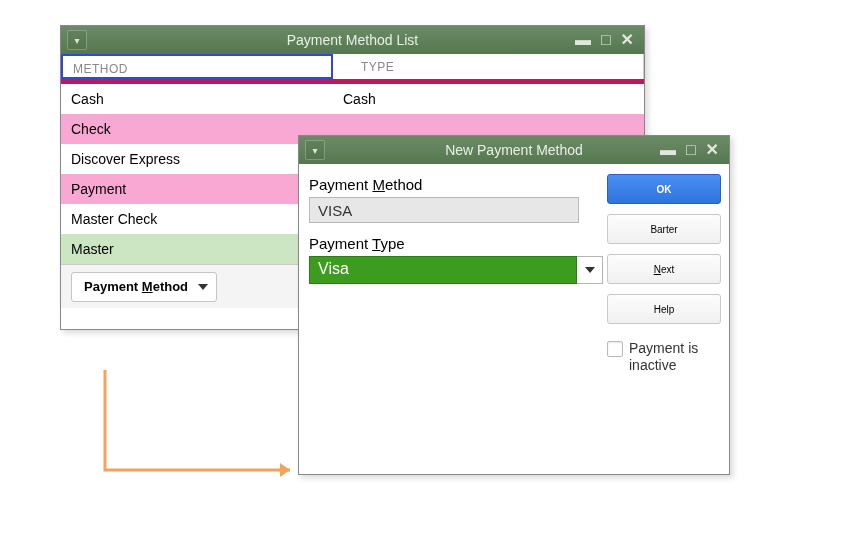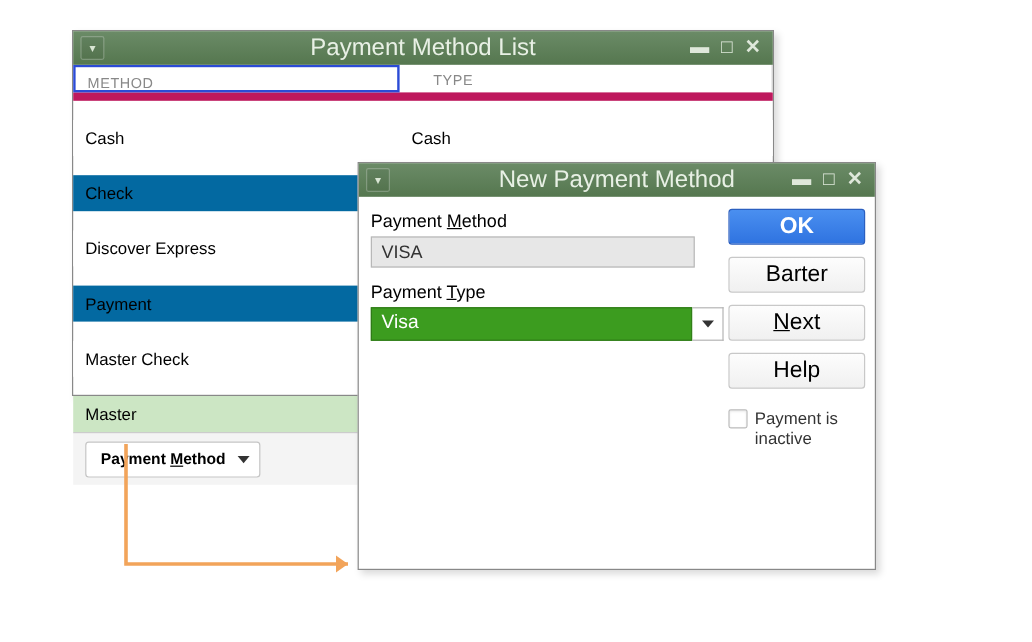--- a/index.html
+++ b/index.html
@@ -33,54 +33,54 @@
     width: 20px; height: 20px; margin-left: 6px;
     border: 1px solid rgba(255,255,255,0.25);
     display: flex; align-items: center; justify-content: center;
     color: #d9e6d4;
     font-size: 10px;
     border-radius: 2px;
     background: rgba(0,0,0,0.05);
   }
   .titlebar .title {
     position: absolute; left: 0; right: 0; text-align: center;
-    font-size: 20px; pointer-events: none;
+    font-size: 14px; pointer-events: none;
   }
   .titlebar .controls {
     margin-left: auto; display: flex; gap: 10px; padding-right: 10px;
     color: #dfe8db;
     align-items: center;
   }
   .titlebar .ctl {
     font-weight: bold; font-size: 16px; line-height: 1;
     cursor: default;
   }
 
   
   #list-window { left: 60px; top: 25px; width: 585px; height: 305px; }
   .list-headers {
     display: flex; height: 30px; background: #fff;
-    border-bottom: 7px solid #be185d;
+    border-bottom: 5px solid #be185d;
   }
   .list-headers .hcell {
     padding: 6px 10px 0 10px;
     color: #888; font-size: 12px; letter-spacing: 0.5px;
     border-right: 1px solid #ccc;
   }
   .hcell.method { width: 272px; border: 2px solid #2b4bd6; }
   .hcell.type   { flex: 1; padding-left: 28px; }
   .list-body { position: relative; }
   .list-body .row {
-    display: flex; height: 30px; align-items: center; margin-top: 16px;
+    display: flex; height: 30px; align-items: center;
   }
   .list-body .row .cell { padding: 0 10px; }
   .list-body .row .cell.method { width: 272px; }
   .list-body .row .cell.type   { flex: 1; }
   .row.alt0 { background: #fff; }
-  .row.alt1 { background: #0369a1; }
+  .row.alt1 { background: #f9a8d4; }
   .row.sel  { background: #cce6c4; }
   .scrollbar {
     position: absolute; right: 0; top: 58px; width: 18px; height: 30px;
     background: #9a9a9a; border-radius: 2px;
   }
   .list-footer {
     height: 44px; background: #f4f4f4; border-top: 1px solid #ccc;
     display: flex; align-items: center; padding: 0 10px; gap: 8px;
   }
   .dropdown-btn {
@@ -120,21 +120,21 @@
     width: 26px; border: 1px solid #b5b5b5; border-left: none;
     background: #fff; display: flex; align-items: center; justify-content: center;
   }
   .combo .cbtn .caret {
     width: 0; height: 0; border-left: 5px solid transparent;
     border-right: 5px solid transparent; border-top: 6px solid #333;
   }
   .btn {
     height: 30px; border: 1px solid #c8c8c8; border-radius: 3px;
     background: linear-gradient(to bottom, #fdfdfd, #f0f0f0);
-    font-size: 19px; display: flex; align-items: center; justify-content: center;
+    font-size: 10px; display: flex; align-items: center; justify-content: center;
     margin-bottom: 8px;
     text-align: center;
   }
   .btn.primary {
     background: linear-gradient(to bottom, #4a8ff0, #2f73e0);
     border: 1px solid #2b5fc0; color: #fff; font-weight: bold;
   }
   .chk-row {
     display: flex; align-items: flex-start; gap: 6px;
     margin-top: 6px; font-size: 14px; line-height: 1.2;

